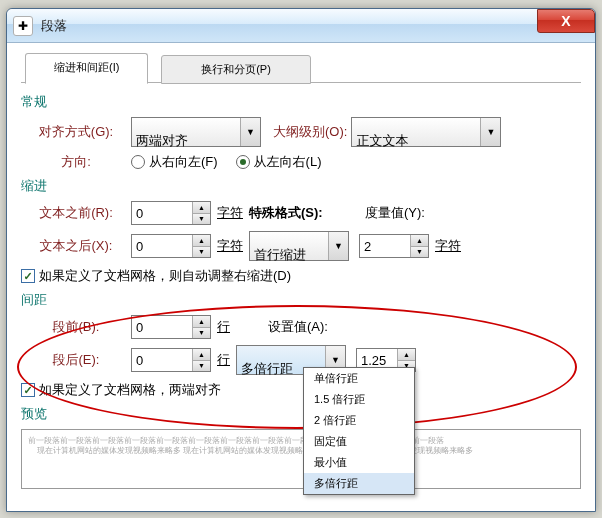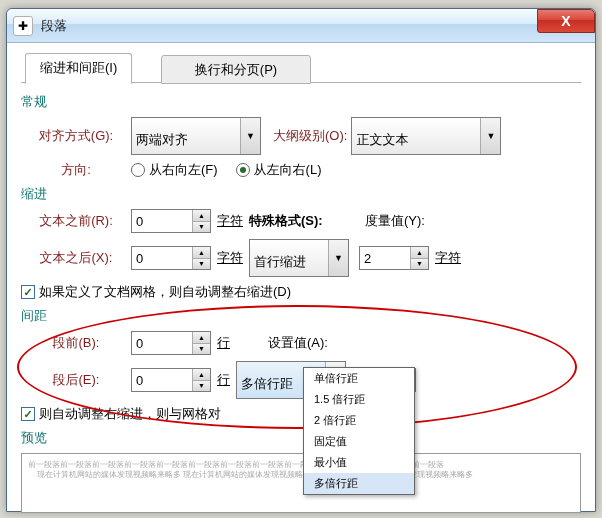--- a/index.html
+++ b/index.html
@@ -32,38 +32,38 @@
     font-size: 14px; font-weight: bold;
   }
   .client { padding: 10px 14px 0 14px; }
   .tabs {
     position: relative; height: 30px; border-bottom: 1px solid #b0b0b0;
     margin-bottom: 10px;
   }
   .tab {
     position: absolute; top: 2px; height: 29px; line-height: 27px;
     border: 1px solid #b0b0b0; background: #ededed;
-    padding: 0 14px; font-size: 13px; border-radius: 3px 3px 0 0;
+    padding: 0 28px; font-size: 11px; border-radius: 3px 3px 0 0;
     border-bottom: 1px solid #b0b0b0;
   }
   .tab.active {
     top: 0px; height: 31px; background: #fff; border-bottom: 1px solid #fff; z-index: 2;
   }
   .tab1 { left: 4px; }
   .tab2 { left: 140px; width: 150px; text-align: center; }
   .group { margin-bottom: 6px; }
   .grouptitle {
     font-size: 13px; color: #0f766e; margin: 4px 0 6px 0;
     position: relative;
   }
   .row { display: flex; align-items: center; margin: 6px 0; font-size: 13px; }
   .label { width: 110px; color: #7f1d1d; text-align: center; }
   .combo {
-    height: 38px; border: 1px solid #7b7b7b; background: linear-gradient(#fff,#eaeaea);
-    display: inline-flex; align-items: flex-end; padding: 5px 4px; position: relative;
+    height: 21px; border: 1px solid #7b7b7b; background: linear-gradient(#fff,#eaeaea);
+    display: inline-flex; align-items: flex-start; padding: 14px 4px; position: relative;
     font-size: 13px;
   }
   .combo .arrow {
     position: absolute; right: 0; top: 0; width: 20px; height: 100%;
     background: linear-gradient(#f4f4f4,#d8d8d8); border-left: 1px solid #aaa;
     display: flex; align-items: center; justify-content: center; font-size: 9px;
   }
   .combo .txt { padding-right: 22px; }
   .spin {
     height: 24px; border: 1px solid #7b7b7b; background: #fff;
@@ -240,21 +240,21 @@
           <span class="val" style="min-width:40px">1.25</span>
           <span class="btns">
               <div>▲</div>
               <div>▼</div>
             </span>
         </div>
       </div>
       <div class="row">
         <label class="check">
           <span class="check-box">✓</span>
-            <span>则自动调整右缩进，则与网格对</span>
+            <span>如果定义了文档网格，两端对齐</span>
         </label>
       </div>
     </div>
 
     <div class="group">
       <div class="grouptitle">预览</div>
       <div class="preview-box">
         前一段落前一段落前一段落前一段落前一段落前一段落前一段落前一段落前一段落前一段落前一段落前一段落前一段落<br>
         &nbsp;&nbsp;&nbsp;&nbsp;现在计算机网站的媒体发现视频略来略多 现在计算机网站的媒体发现视频略来略多 现在计算机网站的媒体发现视频略来略多
       </div>

